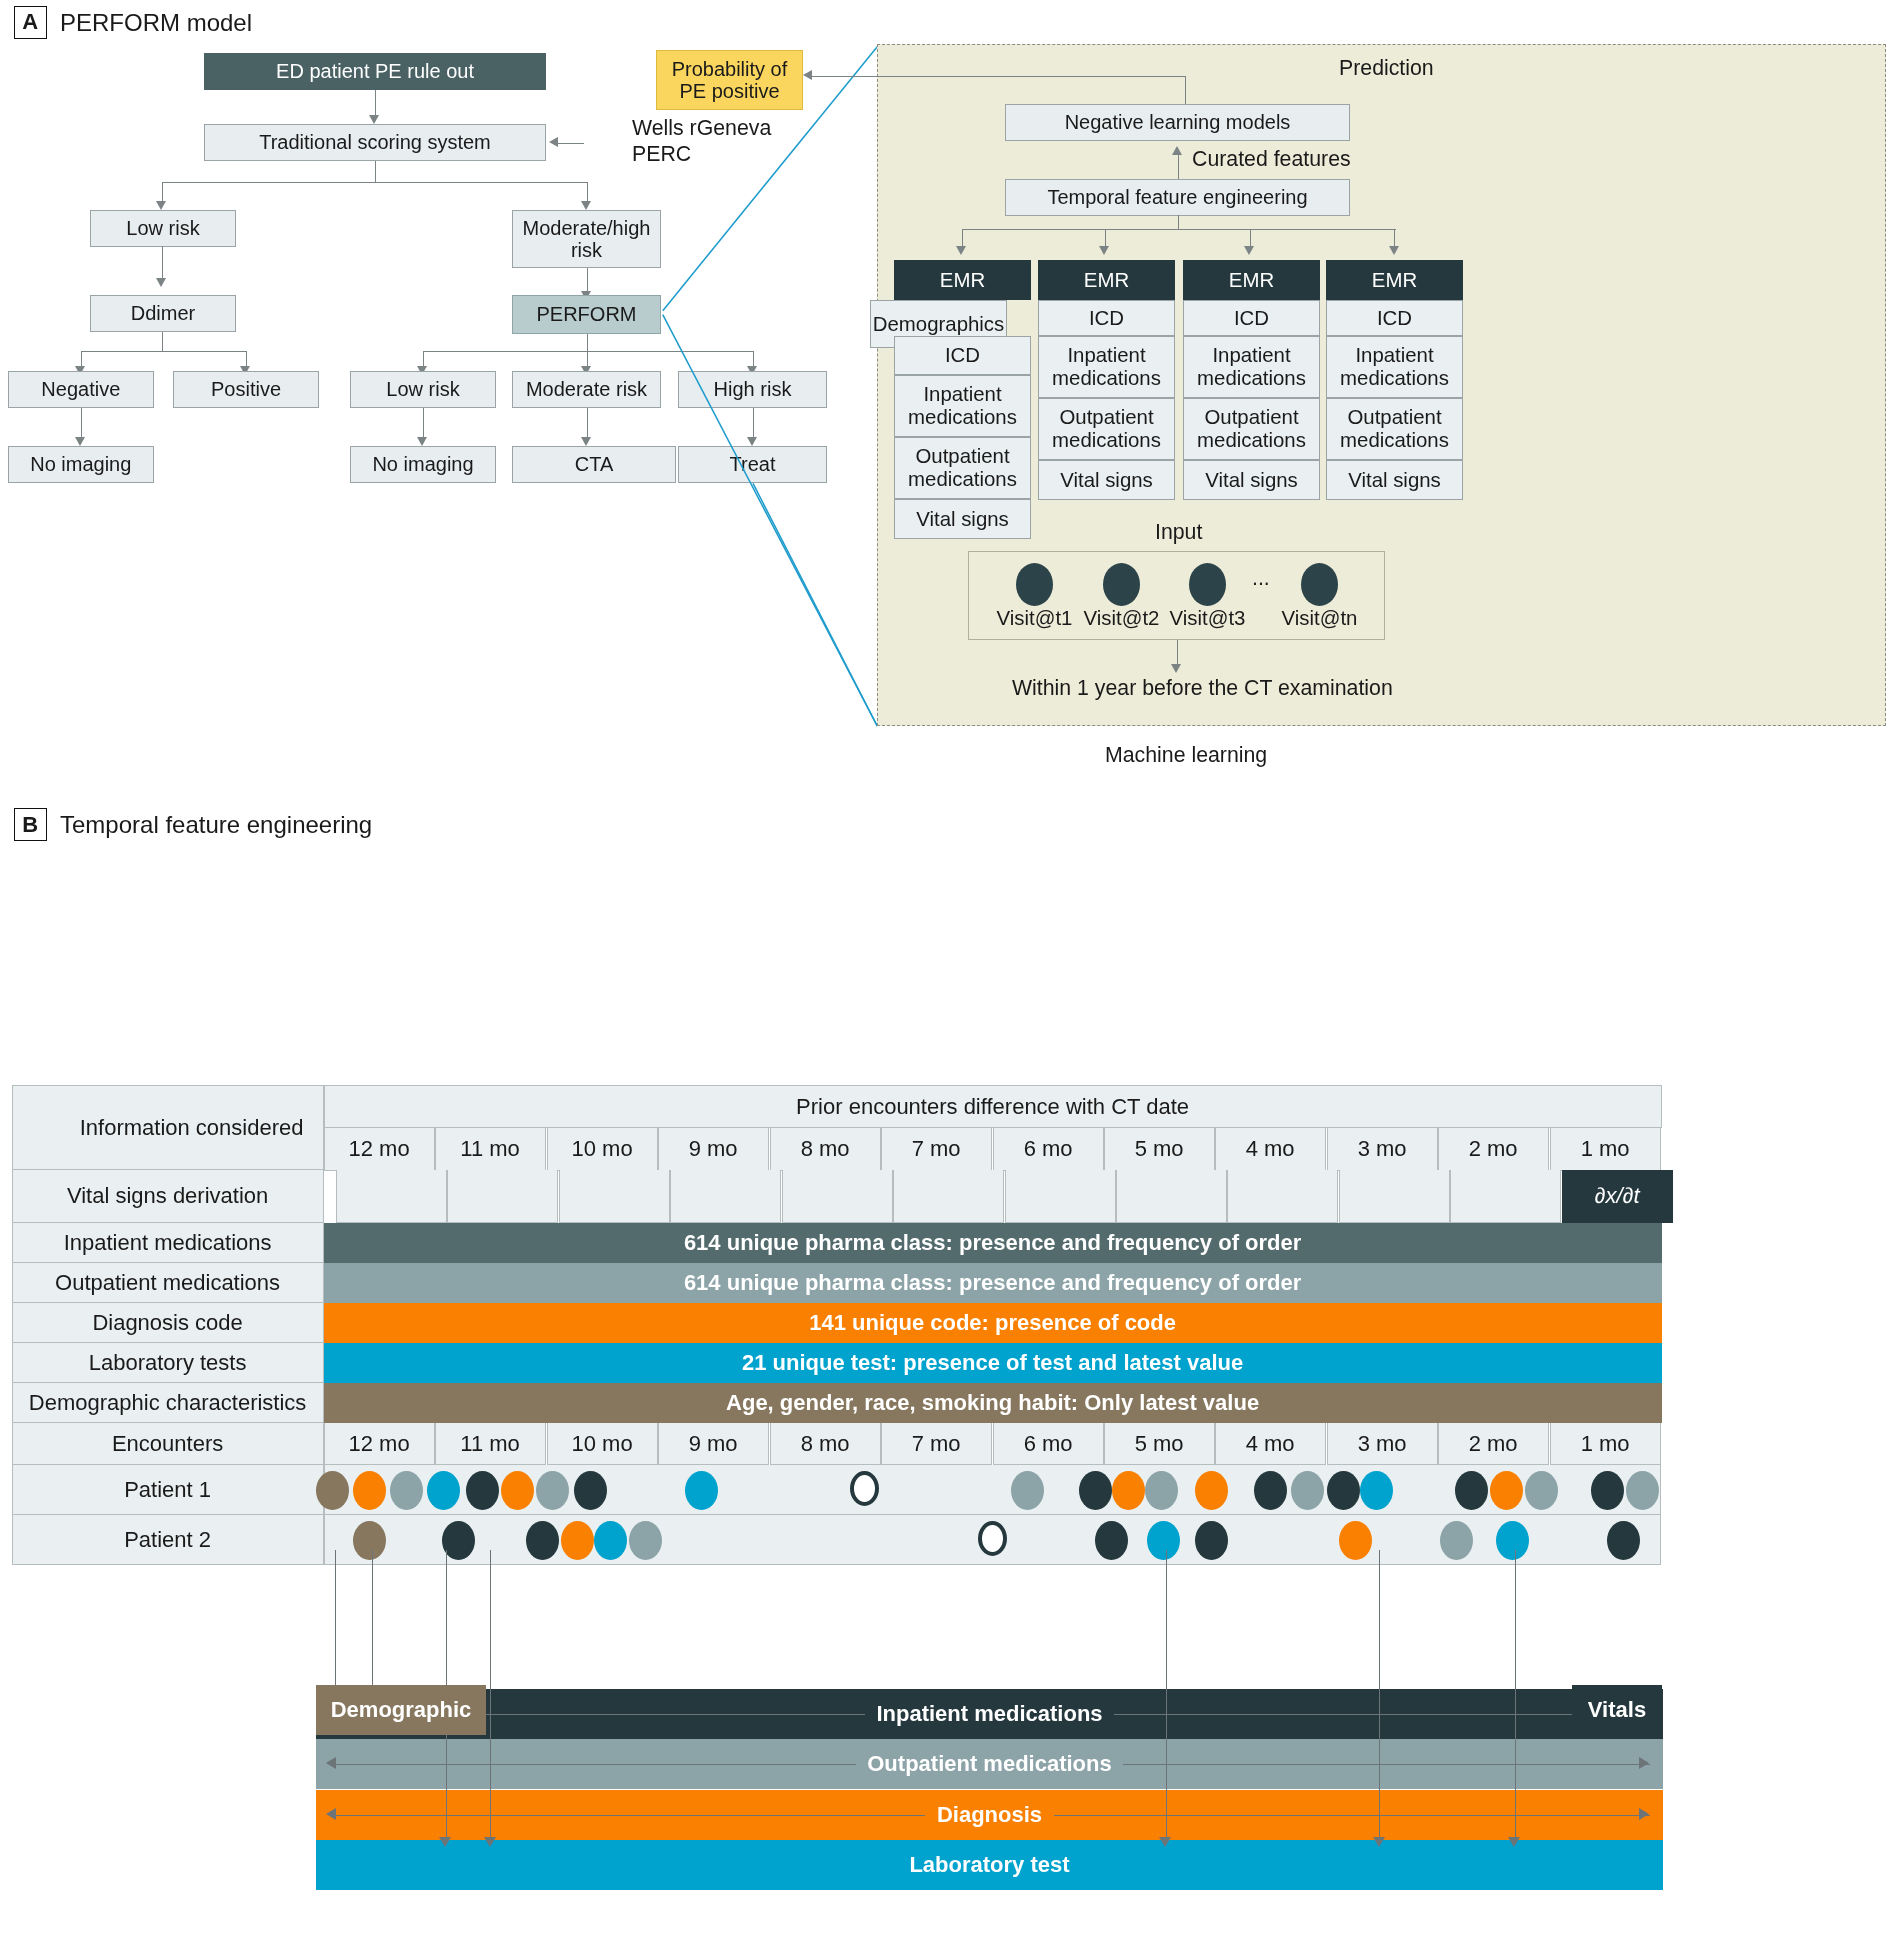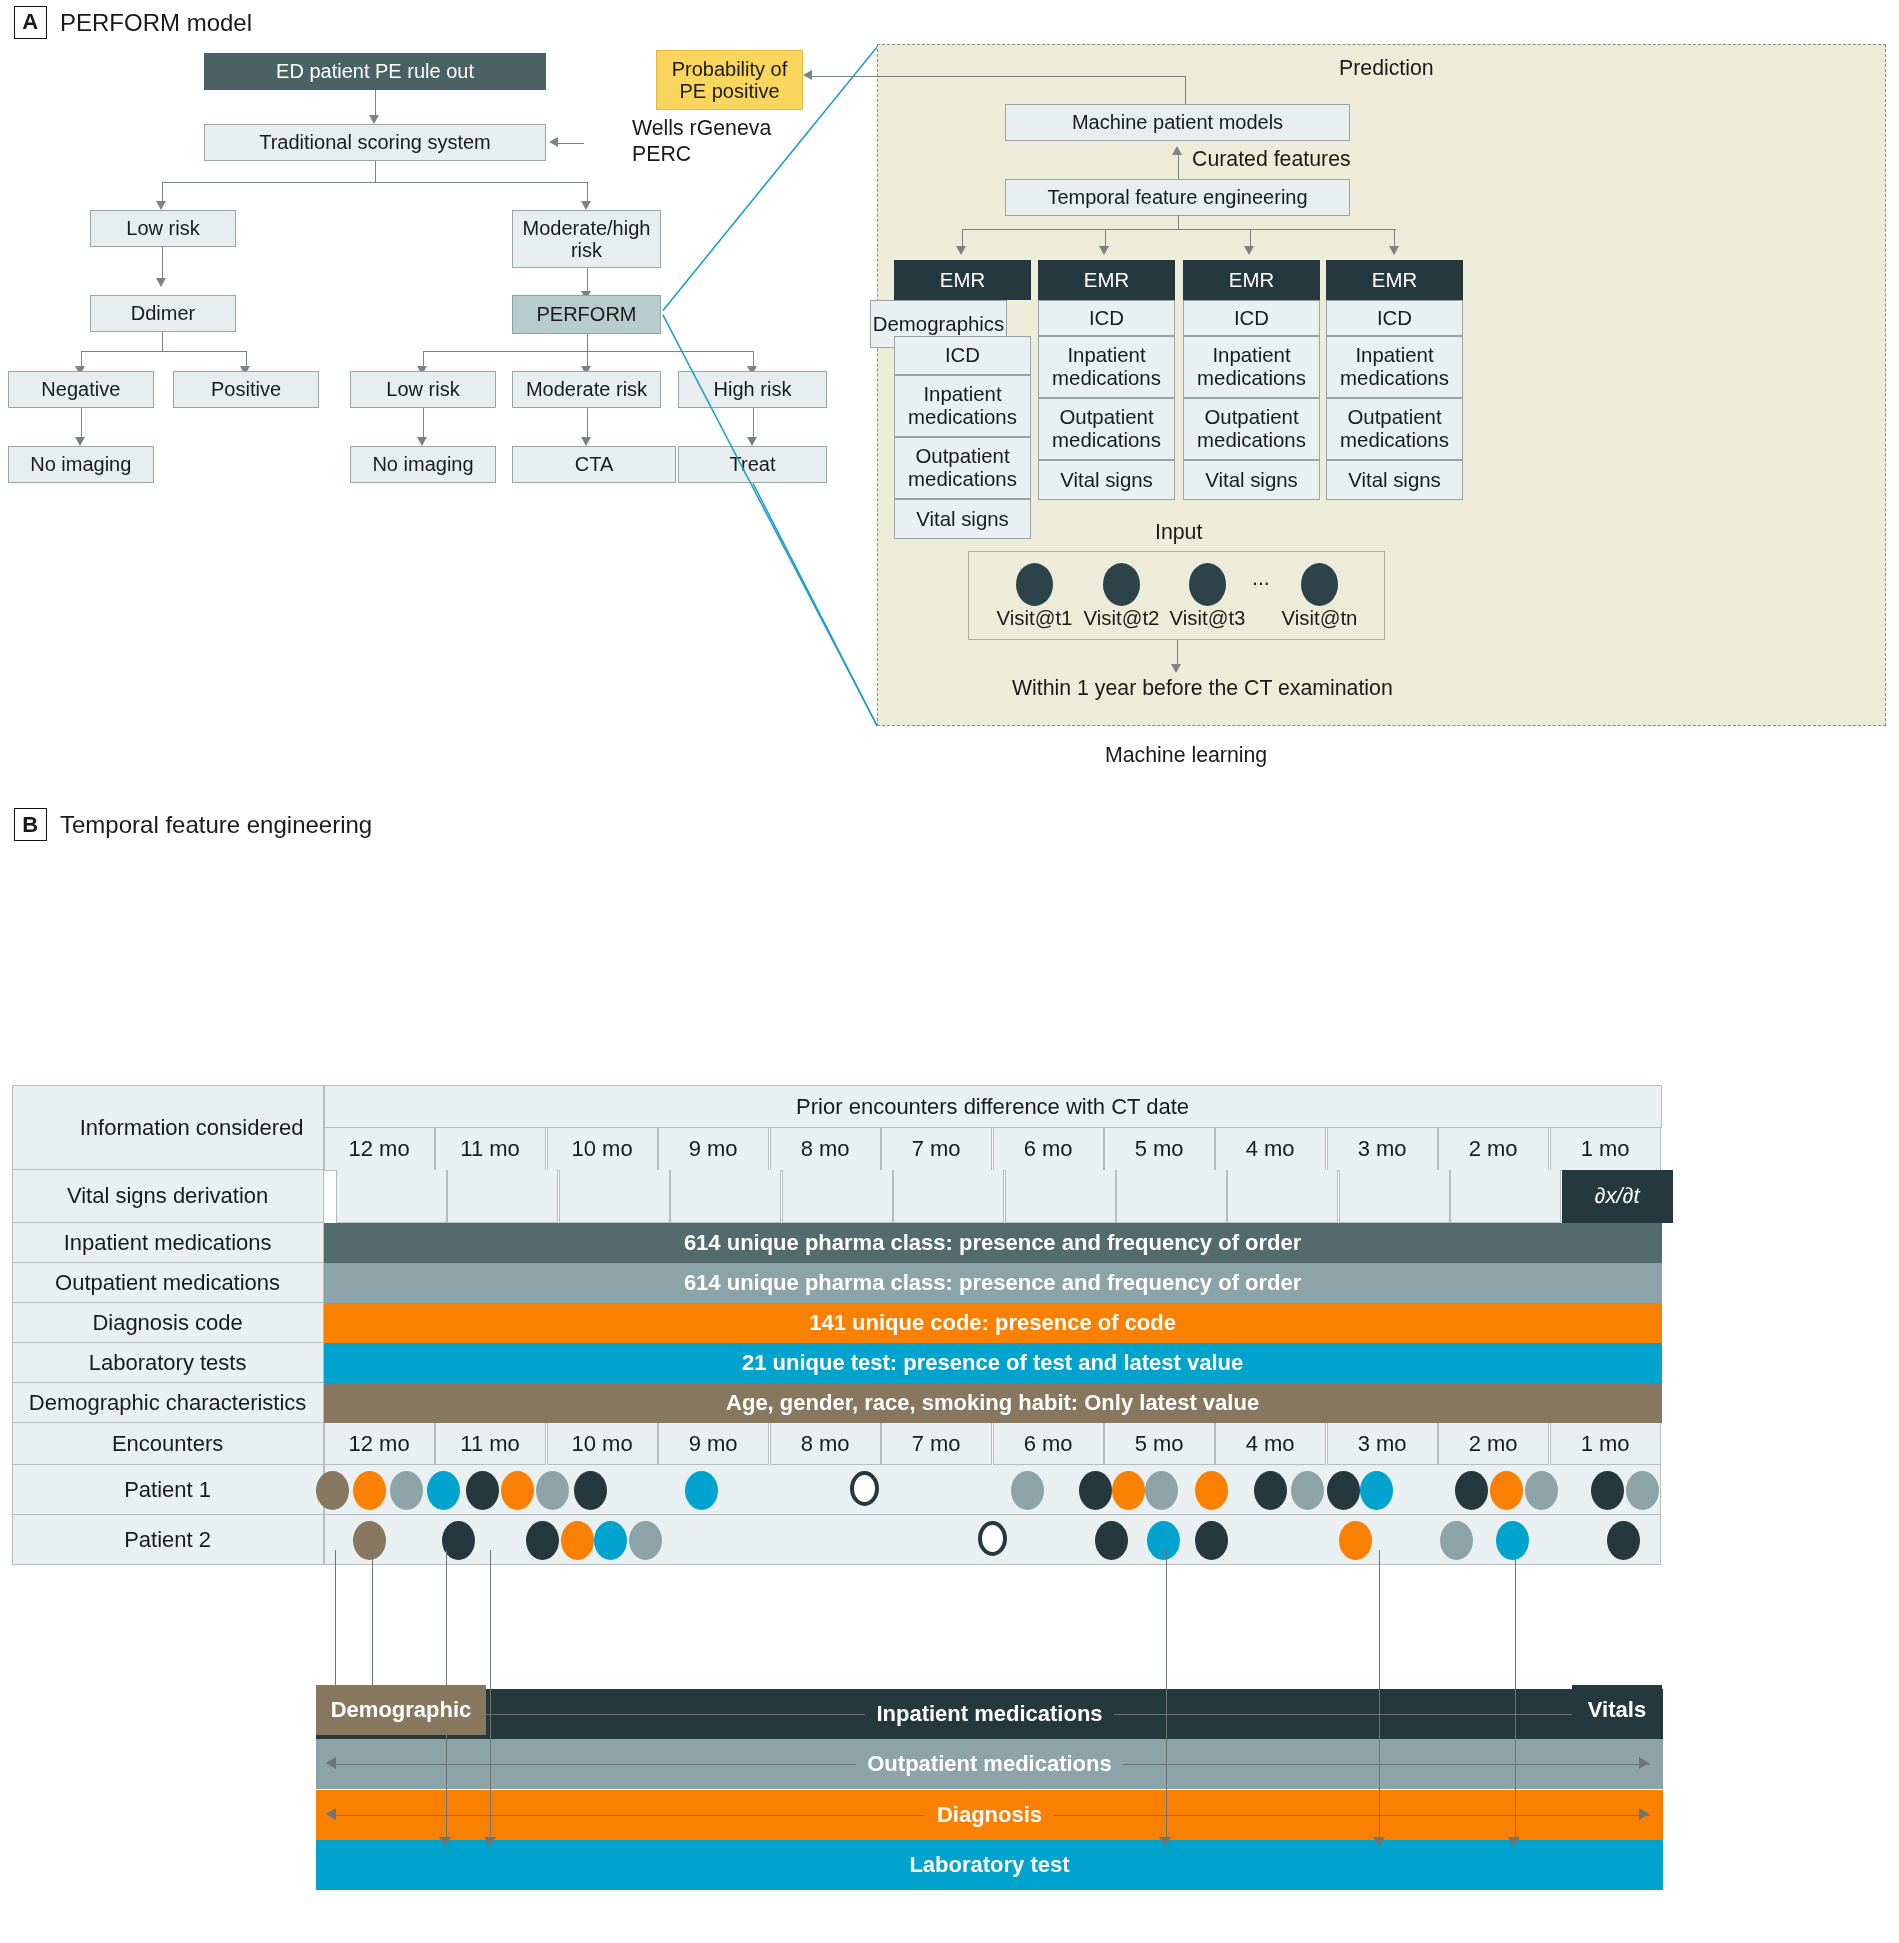--- a/index.html
+++ b/index.html
@@ -177,21 +177,21 @@
 PE positive</div>
 
 <div class="ml-region" style="left:877px; top:44px; width:1009px; height:682px;"></div>
 
 <div class="label-free" style="left:1339px; top:56px;">Prediction</div>
 
 <div class="hline" style="left:811px; top:76px; width:375px;"></div>
 <div class="arrow-l" style="left:803px; top:70px;"></div>
 <div class="vline" style="left:1185px; top:76px; height:28px;"></div>
 
-<div class="box" style="left:1005px; top:104px; width:345px; height:37px;">Machine patient models</div>
+<div class="box" style="left:1005px; top:104px; width:345px; height:37px;">Negative learning models</div>
 
 <div class="vline" style="left:1178px; top:180px; height:31px;"></div>
 <div class="arrow-u" style="left:1172px; top:146px;"></div>
 <div class="vline" style="left:1178px; top:155px; height:25px;"></div>
 <div class="label-free" style="left:1192px; top:147px; font-size:21.3px;">Curated features</div>
 
 <div class="box" style="left:1005px; top:179px; width:345px; height:37px;">Temporal feature engineering</div>
 
 <div class="vline" style="left:1178px; top:215px; height:13.6px;"></div>
 <div class="hline" style="left:962px; top:229px; width:434px;"></div>

